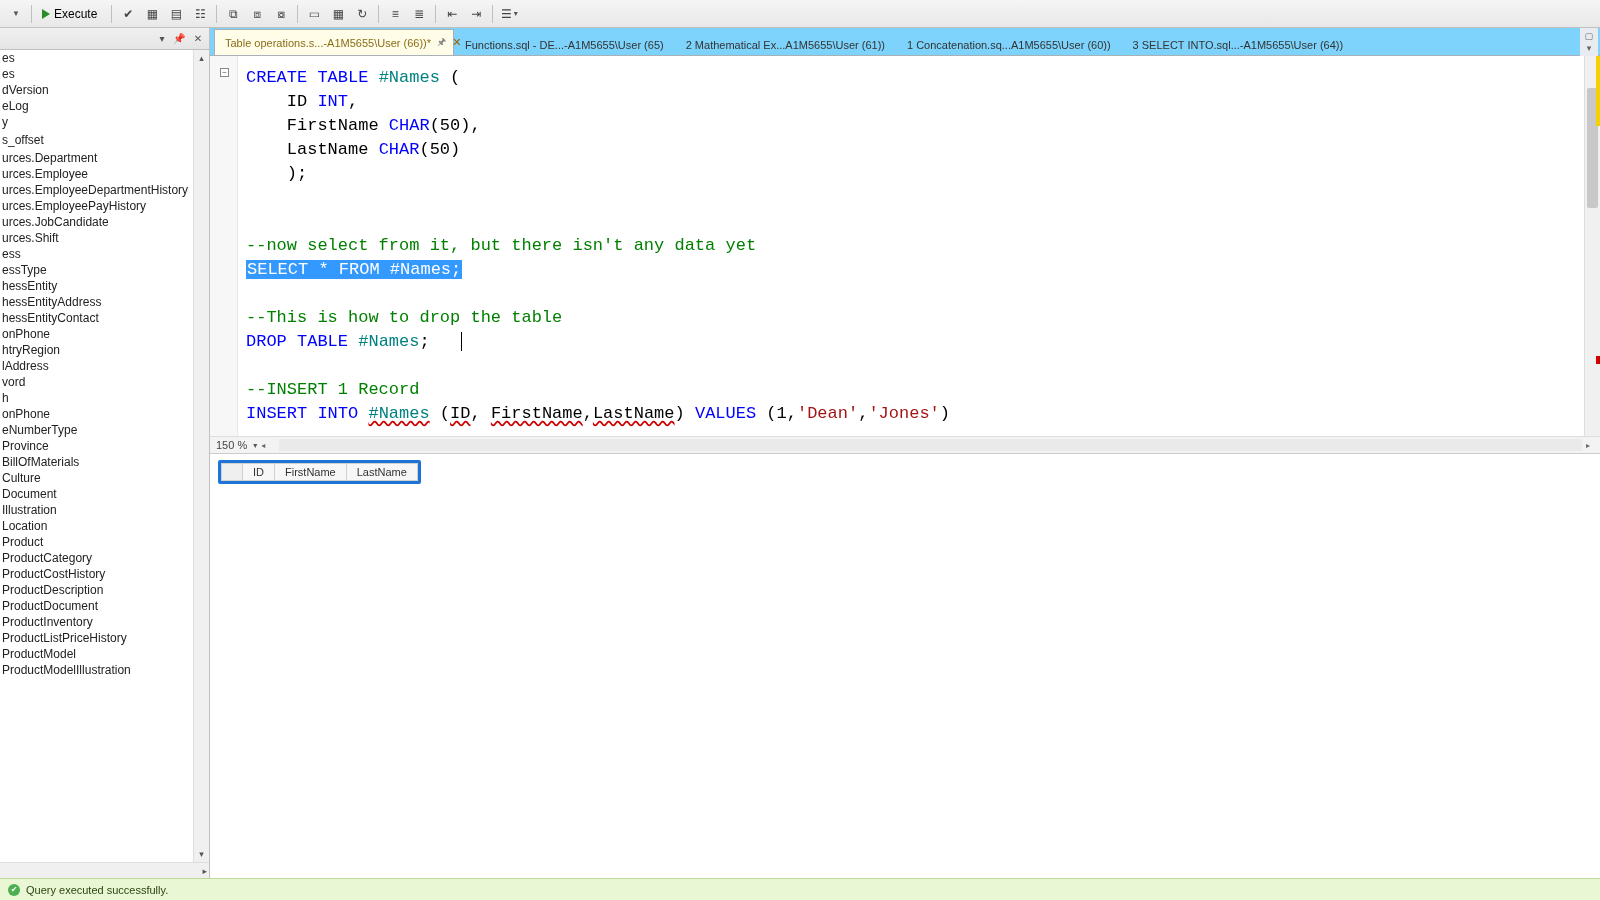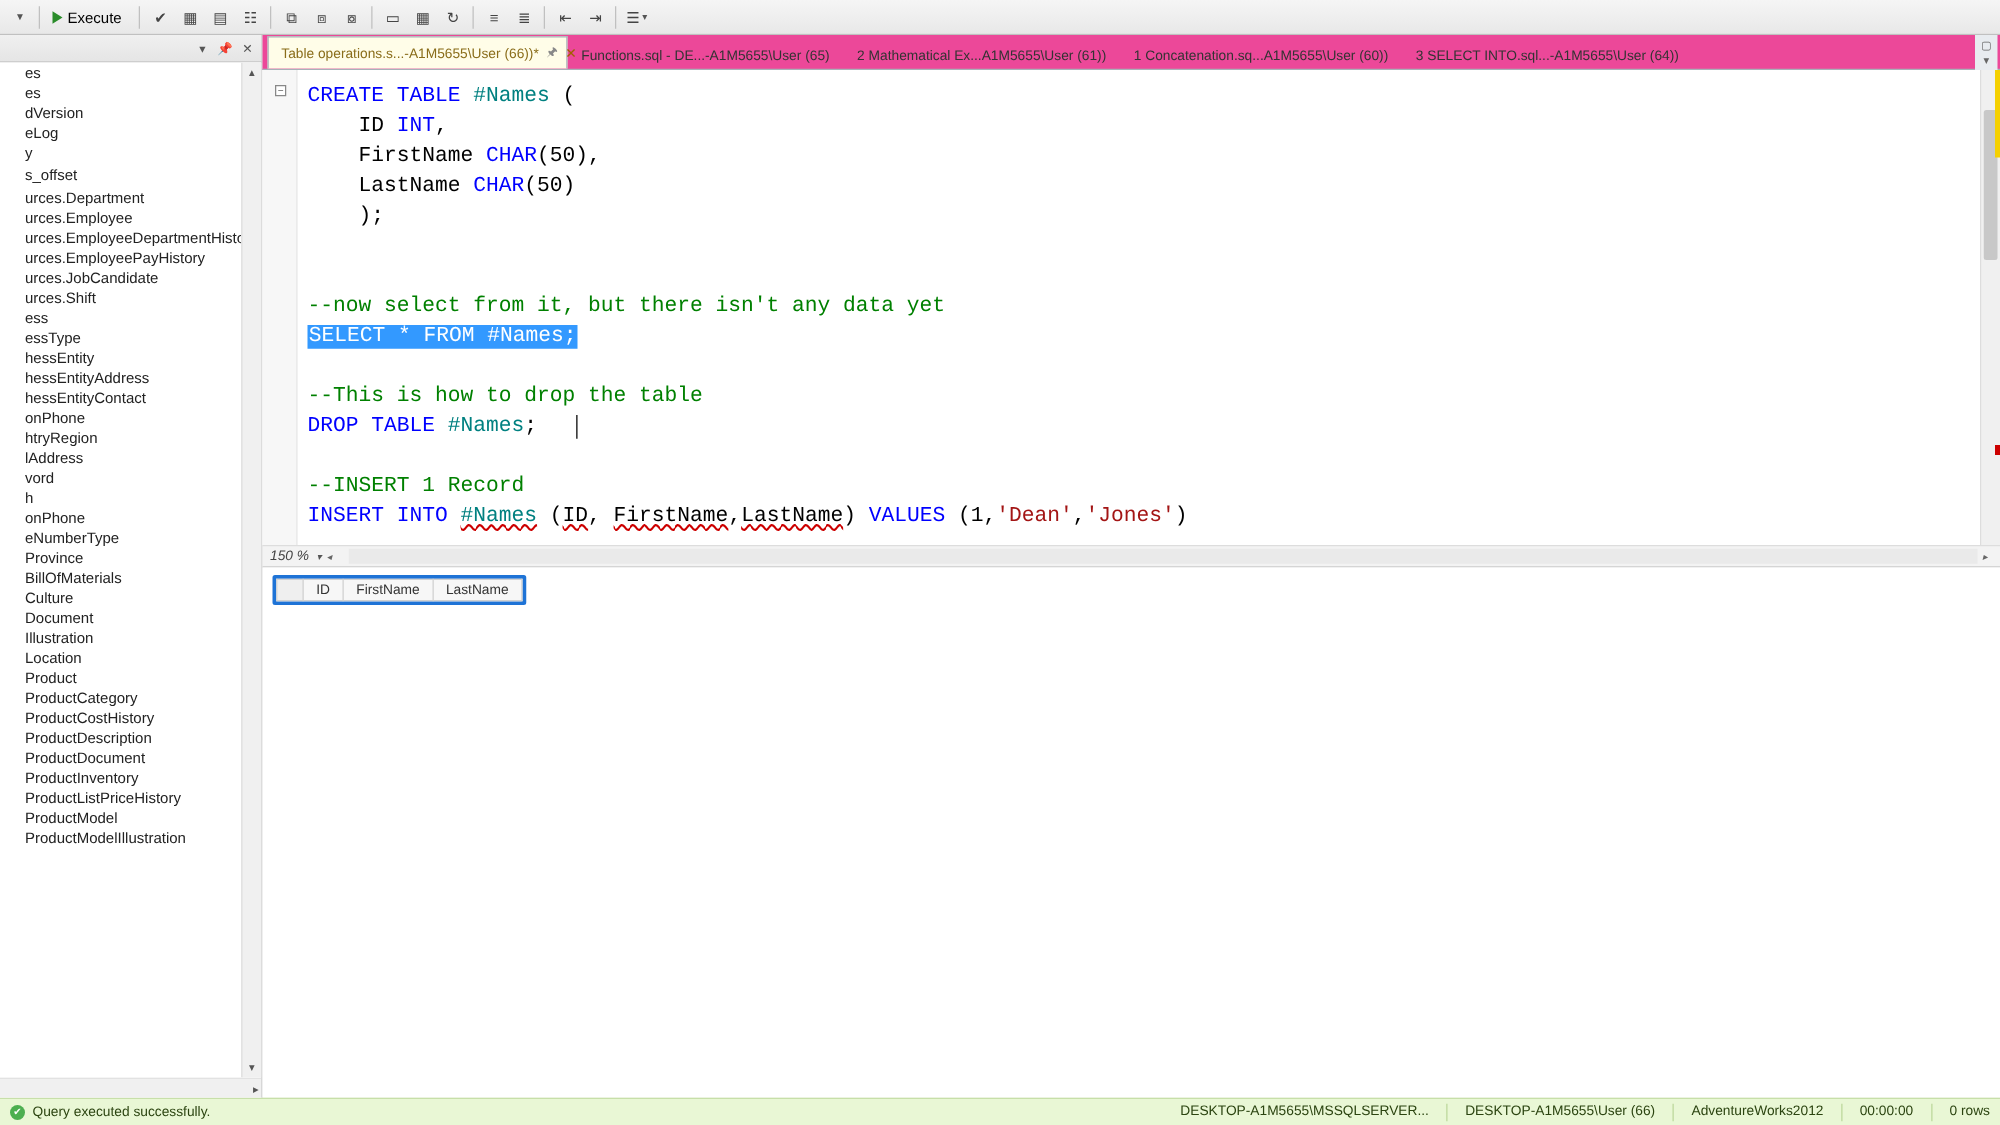--- a/index.html
+++ b/index.html
@@ -15,31 +15,31 @@
 
   
   .main { display: flex; height: calc(100% - 28px - 22px); }
 
   
   .sidebar { width: 210px; display: flex; flex-direction: column; border-right: 1px solid #c0c0c0; background: #fff; }
   .sidebar-header { height: 22px; background: linear-gradient(#f0f0f0,#e5e5e5); border-bottom: 1px solid #c0c0c0; display: flex; align-items: center; justify-content: flex-end; padding: 0 4px; gap: 4px; }
   .sb-hd-btn { width: 14px; height: 14px; display: flex; align-items: center; justify-content: center; color: #555; font-size: 10px; cursor: pointer; }
   .sidebar-body { flex: 1; overflow: hidden; position: relative; display: flex; background: #fff; }
   .tree { flex: 1; overflow: hidden; font-size: 12px; color: #222; }
-  .tree-item { padding: 1px 20px; white-space: nowrap; cursor: default; }
+  .tree-item { padding: 1px 2px; white-space: nowrap; cursor: default; }
   .tree-scroll { width: 16px; background: #f0f0f0; border-left: 1px solid #ddd; position: relative; }
   .tree-scroll-up, .tree-scroll-down { height: 16px; display:flex; align-items:center; justify-content:center; font-size:9px; color:#555; }
   .tree-scroll-down { position:absolute; bottom:0; width:100%; }
   .sidebar-hscroll { height: 16px; background: #f0f0f0; border-top: 1px solid #ddd; display:flex; align-items:center; justify-content:flex-end; padding-right:2px; font-size:9px; color:#555; }
 
   
   .editor-area { flex: 1; display: flex; flex-direction: column; position: relative; }
 
   
-  .tabs { height: 28px; background: #ec4899; display: flex; align-items: flex-end; border-bottom: 1px solid #a8b0b8; padding-left: 4px; overflow: hidden; }
+  .tabs { height: 28px; background: #7dd3fc; display: flex; align-items: flex-end; border-bottom: 1px solid #a8b0b8; padding-left: 4px; overflow: hidden; }
   .tab { display: flex; align-items: center; gap: 6px; padding: 4px 10px; font-size: 11px; color: #333; border: 1px solid transparent; border-bottom: none; cursor: pointer; white-space: nowrap; max-width: 240px; }
   .tab.active { background: #fffde8; border-color: #a8b0b8; color: #8a6d1a; }
   .tab-close { font-size: 11px; color: #888; cursor: pointer; }
   .tab-close.active { color: #a06000; }
   .tab-pin { font-size: 10px; color: #888; }
   .tabs-right { margin-left: auto; display: flex; align-items: center; gap: 4px; padding: 0 6px; }
 
   
   .code-wrap { flex: 0 0 auto; position: relative; height: 380px; display: flex; background: #fff; }
   .gutter { width: 28px; border-right: 1px solid #e8e8e8; background: #f7f7f7; position: relative; }
@@ -54,21 +54,21 @@
   .sel { background: #3399ff; color: #fff; padding: 0 1px; }
   .squiggle { text-decoration: underline wavy #cc0000; text-underline-offset: 2px; }
   .cursor-blink { border-left: 1px solid #000; margin-left: 1px; animation: blink 1s step-end infinite; }
   @keyframes blink { 50% { opacity: 0; } }
   .code-vscroll { width: 16px; background: #f0f0f0; border-left: 1px solid #ddd; display: flex; flex-direction: column; justify-content: space-between; }
   .vscroll-thumb { height: 120px; background: #c8c8c8; margin: 16px 2px 0 2px; border-radius: 2px; }
   .right-marker { position: absolute; right: 0; top: 0; width: 4px; height: 100%; }
   .marker-dot { position: absolute; right: 0; width: 4px; height: 8px; background: #cc0000; }
   .marker-yel { position: absolute; right: 0; width: 4px; height: 70px; background: #f5d000; top: 0; }
 
-  .zoom-bar { height: 18px; background: #f3f3f3; border-top: 1px solid #ddd; border-bottom: 1px solid #ccc; display: flex; align-items: center; padding: 0 6px; font-size: 11px; color: #444; position: relative; font-style: italic; }
+  .zoom-bar { height: 18px; background: #f3f3f3; border-top: 1px solid #ddd; border-bottom: 1px solid #ccc; display: flex; align-items: center; padding: 0 6px; font-size: 11px; color: #444; position: relative; }
   .zoom-box { display:flex; align-items:center; gap:4px; }
   .hscroll-track { flex: 1; margin-left: 10px; height: 12px; background: #eaeaea; position: relative; }
   .hscroll-arrow { width: 12px; height: 12px; font-size: 8px; color: #666; display: flex; align-items: center; justify-content: center; }
 
   
   .results-tabs { height: 22px; display: flex; align-items: flex-end; background: #fff; border-bottom: 1px solid #ccc; padding-left: 6px; gap: 2px; }
   .res-tab { display: flex; align-items: center; gap: 4px; padding: 2px 8px; font-size: 11px; border: 1px solid #ccc; border-bottom: none; background: #fdfdfd; cursor: pointer; }
   .res-tab .ico { width: 12px; height: 10px; }
   .grid-ico { background: repeating-linear-gradient(#777,#777 1px,transparent 1px,transparent 3px),repeating-linear-gradient(90deg,#777,#777 1px,transparent 1px,transparent 3px); }
   .msg-ico { background: #ffe; border: 1px solid #cc8; }
@@ -265,24 +265,13 @@
           </table>
       </div>
     </div>
 
   </div>
 </div>
 
 <div class="status">
   <div class="status-ico">✔</div>
   <span>Query executed successfully.</span>
-  <div class="status-right">
-    <span>DESKTOP-A1M5655\MSSQLSERVER...</span>
-    <div class="sep-v"></div>
-    <span>DESKTOP-A1M5655\User (66)</span>
-    <div class="sep-v"></div>
-    <span>AdventureWorks2012</span>
-    <div class="sep-v"></div>
-    <span>00:00:00</span>
-    <div class="sep-v"></div>
-    <span>0 rows</span>
-  </div>
 </div>
 
 </body></html>

